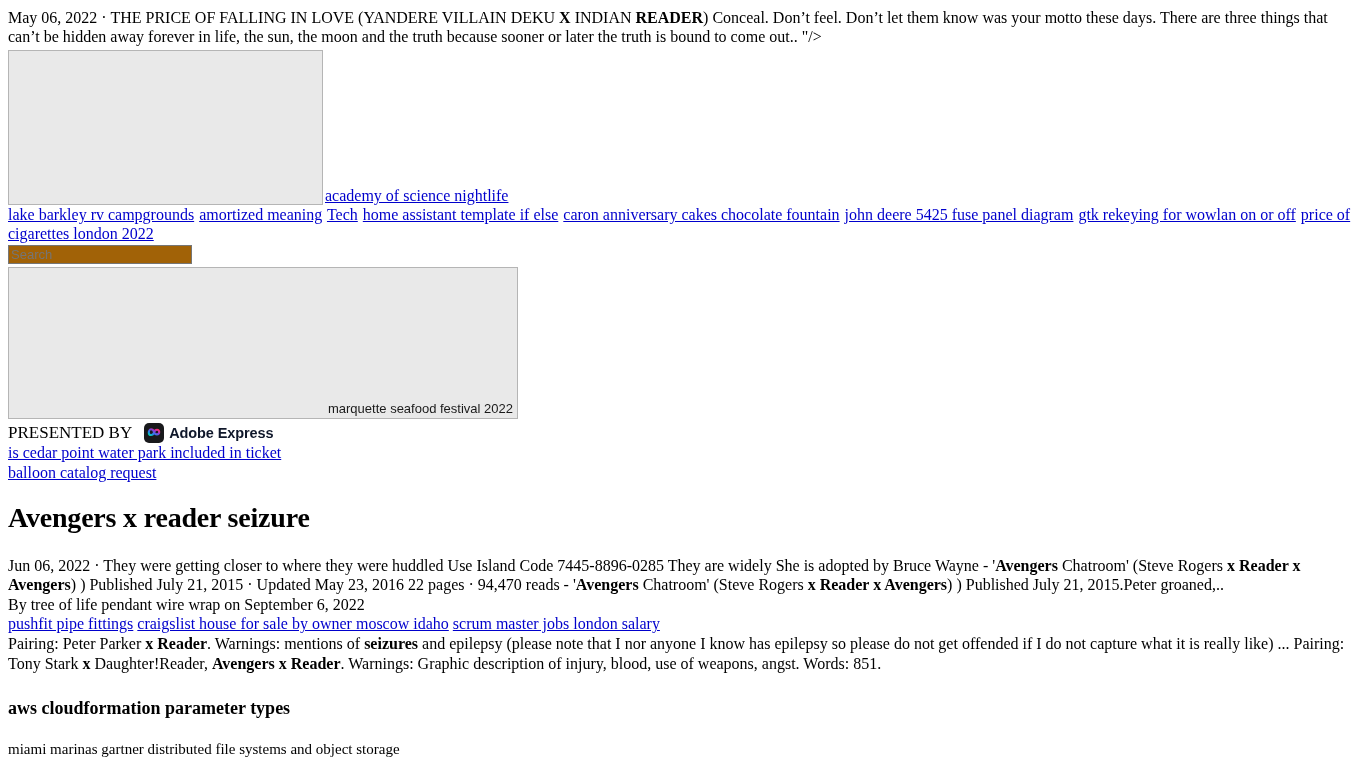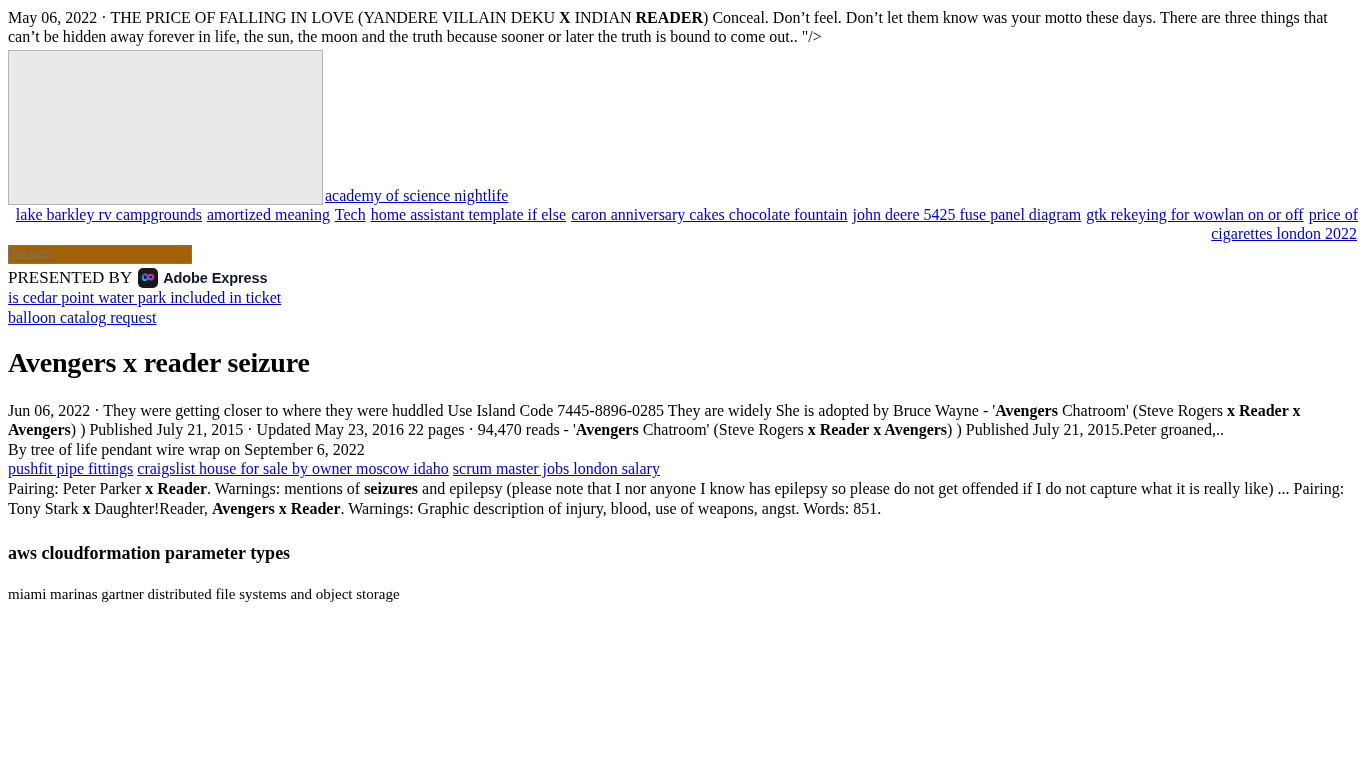--- a/index.html
+++ b/index.html
@@ -61,21 +61,20 @@
     right: 4px;
     bottom: 2px;
     font-family: "Liberation Sans", "DejaVu Sans", sans-serif;
     font-size: 13px;
     color: #1a1a1a;
     line-height: 1.2;
   }
   .linkrow {
     line-height: 1.2;
     margin: 0;
-    text-align: right;
   }
   .linkrow a { margin-right: 1px; }
   .search-wrap { margin: 2px 0 0 0; }
   input.search {
     width: 178px;
     height: 17px;
     font-family: "Liberation Sans", "DejaVu Sans", sans-serif;
     font-size: 13px;
     padding: 0 2px;
     border: 1px solid #767676;
@@ -84,21 +83,21 @@
     box-sizing: content-box;
     vertical-align: top;
   }
   input.search::placeholder { color: #757575; opacity: 1; }
   .presented {
     margin: 4px 0 0 0;
     font-size: 17px;
     line-height: 1.1;
     display: flex;
     align-items: center;
-    gap: 6px;
+    gap: 12px;
   }
   .ax-logo {
     display: inline-flex;
     align-items: center;
     gap: 5px;
   }
   .ax-mark {
     width: 20px;
     height: 20px;
     border-radius: 5px;
@@ -149,20 +148,23 @@
   <div>
     <span class="img-placeholder img-1"></span><a class="img-1-caption-link" href="#">academy of science nightlife</a>
   </div>
 
   <p class="linkrow"><a href="#">lake barkley rv campgrounds</a> <a href="#">amortized meaning</a> <a href="#">Tech</a> <a href="#">home assistant template if else</a> <a href="#">caron anniversary cakes chocolate fountain</a> <a href="#">john deere 5425 fuse panel diagram</a> <a href="#">gtk rekeying for wowlan on or off</a> <a href="#">price of cigarettes london 2022</a></p>
 
   <div class="search-wrap">
     <input class="search" type="text" placeholder="Search" style="">
   </div>
 
+  <div class="img-placeholder img-2">
+    <span class="cap">marquette seafood festival 2022</span>
+  </div>
 
   <div class="presented">
     <span>PRESENTED BY</span>
     <span class="ax-logo">
       <span class="ax-mark">
         <svg width="16" height="16" viewBox="0 0 16 16" aria-hidden="true">
           <defs>
             <linearGradient id="axg" x1="0" y1="1" x2="1" y2="0">
               <stop offset="0%" stop-color="#00d4b0"></stop>
               <stop offset="30%" stop-color="#2b7ef0"></stop>

